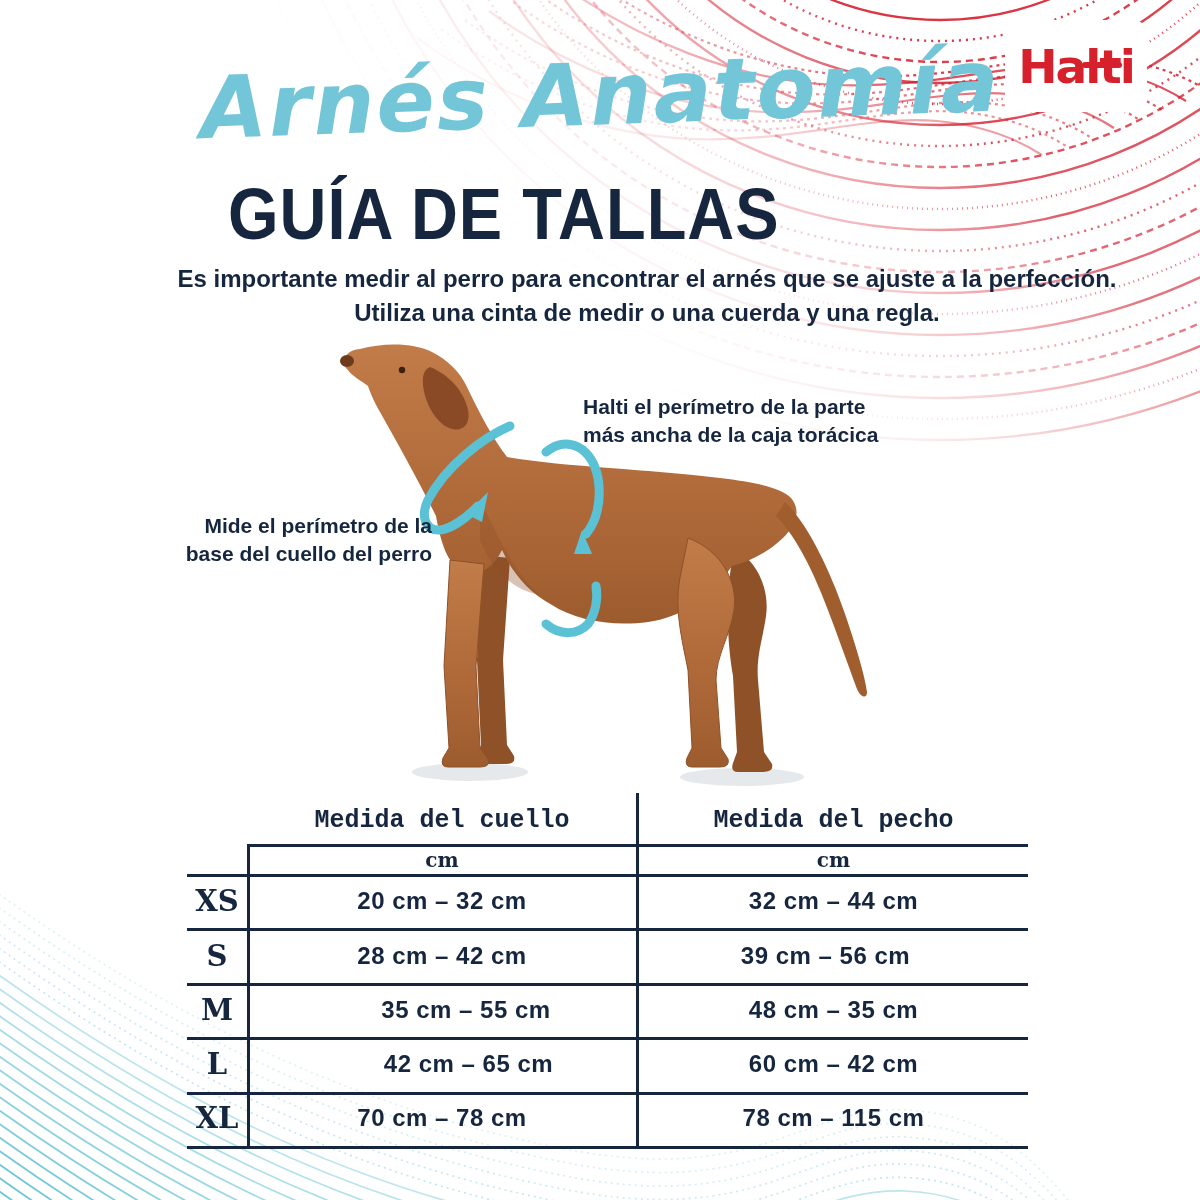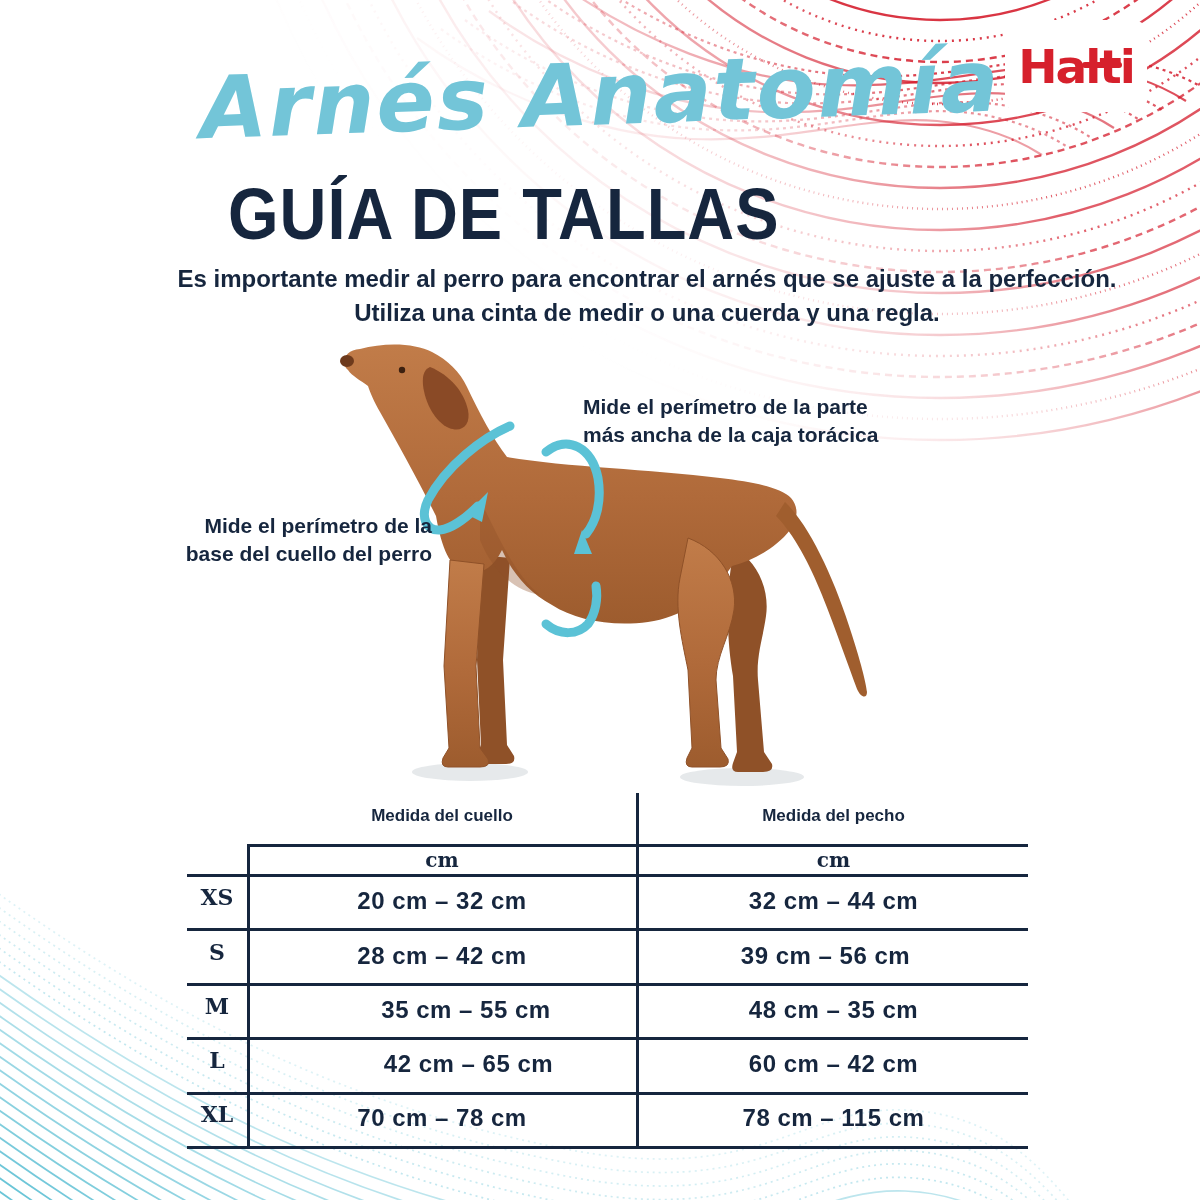--- a/index.html
+++ b/index.html
@@ -34,23 +34,23 @@
   .anno{position:absolute;z-index:3;font-size:21px;font-weight:600;color:#16263e;line-height:28px;}
   .anno-chest{left:583px;top:393px;text-align:left;}
   .anno-neck{left:130px;top:512px;width:302px;text-align:right;}
 
   
   .dog-scene{position:absolute;left:330px;top:340px;width:570px;height:470px;z-index:2;}
 
   
   .tline{position:absolute;background:#16263e;z-index:2;}
   .tcell{position:absolute;z-index:2;text-align:center;color:#16263e;white-space:nowrap;}
-  .t-head{font-family:Liberation Sans, sans-serif;font-weight:700;font-size:17px;}
+  .t-head{font-family:Liberation Mono, monospace;font-weight:700;font-size:25px;}
   .t-unit{font-family:"DejaVu Serif",serif;font-weight:700;font-size:20px;}
-  .t-size{font-family:"DejaVu Serif",serif;font-weight:700;font-size:22px;}
+  .t-size{font-family:"DejaVu Serif",serif;font-weight:700;font-size:29px;}
   .t-val{font-family:"Liberation Sans",sans-serif;font-weight:700;font-size:24px;letter-spacing:.5px;}
 </style>
 </head>
 <body>
 
 <div class="page">
 
   <svg class="decor-red" viewBox="0 0 1200 620">
     <defs>
       <linearGradient id="fadeR" x1="1200" y1="0" x2="700" y2="520" gradientUnits="userSpaceOnUse">
@@ -204,21 +204,21 @@
   </div>
 
   <div class="title-script">Arnés Anatomía</div>
   <div class="title-main">GUÍA DE TALLAS</div>
   <div class="intro">
     <div>Es importante medir al perro para encontrar el arnés que se ajuste a la perfección.</div>
     <div>Utiliza una cinta de medir o una cuerda y una regla.</div>
   </div>
 
   <div class="anno anno-chest">
-    <div>Mide el perímetro de la parte</div>
+    <div>Halti el perímetro de la parte</div>
     <div>más ancha de la caja torácica</div>
   </div>
   <div class="anno anno-neck">
     <div>Mide el perímetro de la</div>
     <div>base del cuello del perro</div>
   </div>
 
   <svg class="dog-scene" viewBox="0 0 570 470">
     <defs>
       <linearGradient id="dogG" x1="0" y1="0" x2="0" y2="1">

